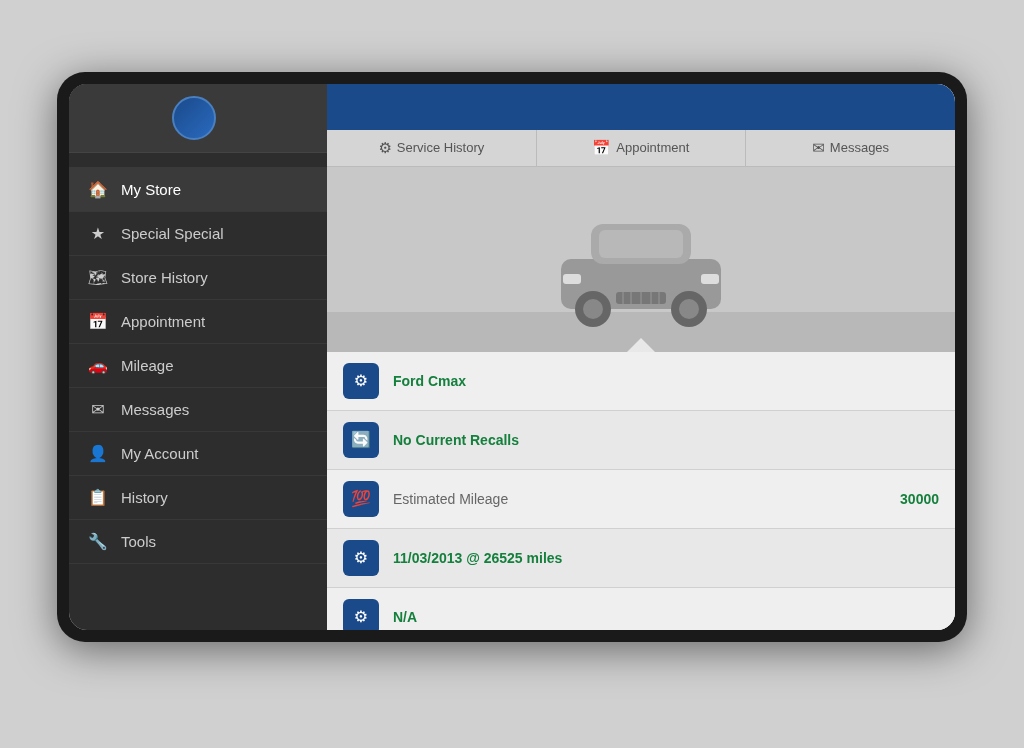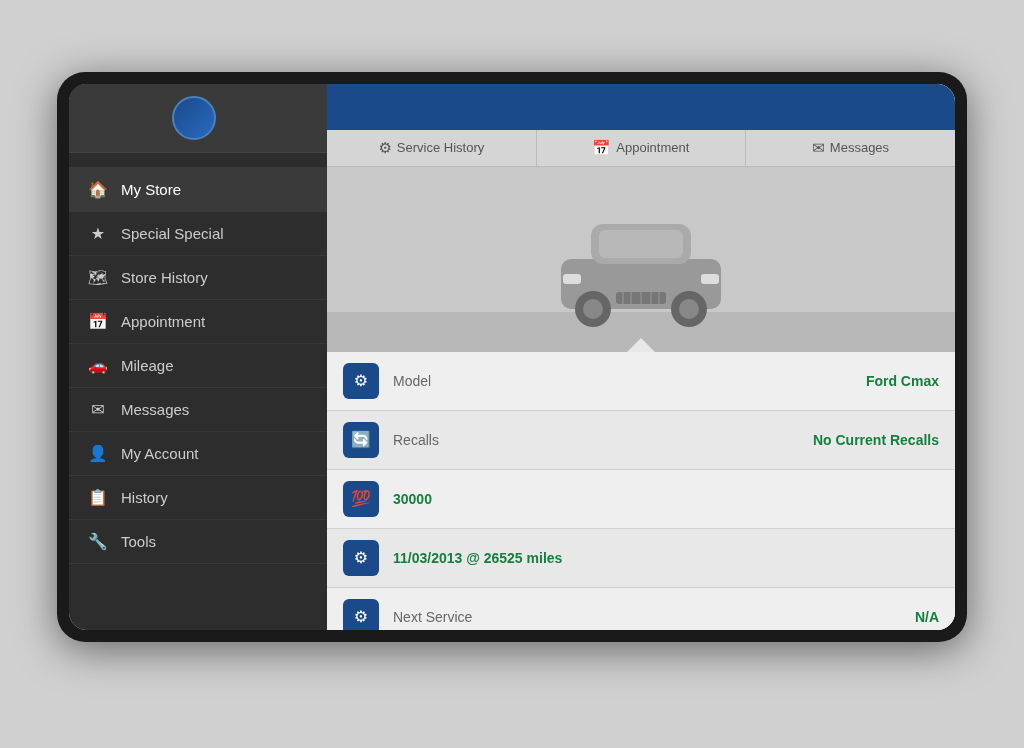--- a/index.html
+++ b/index.html
@@ -395,38 +395,36 @@
 
         <span class="car-nav-right"></span>
         <span class="car-label"></span>
         <div class="car-indicator"></div>
       </div>
 
       <div class="details-list">
 
       <div class="detail-row">
     <div class="detail-icon">⚙</div>
-    <span class="detail-label">Model</span>
     <span class="detail-value">Ford Cmax</span>
   </div>
           <div class="detail-row">
     <div class="detail-icon">🔄</div>
-    <span class="detail-label">Recalls</span>
     <span class="detail-value">No Current Recalls</span>
   </div>
           <div class="detail-row">
     <div class="detail-icon">💯</div>
+    <span class="detail-label">Estimated Mileage</span>
     <span class="detail-value">30000</span>
   </div>
           <div class="detail-row">
     <div class="detail-icon">⚙</div>
     <span class="detail-value">11/03/2013 @ 26525 miles</span>
   </div>
           <div class="detail-row">
     <div class="detail-icon">⚙</div>
-    <span class="detail-label">Next Service</span>
     <span class="detail-value">N/A</span>
   </div>
         </div>
 
     </div>
   </div>
 </div>
 
 </body></html>

